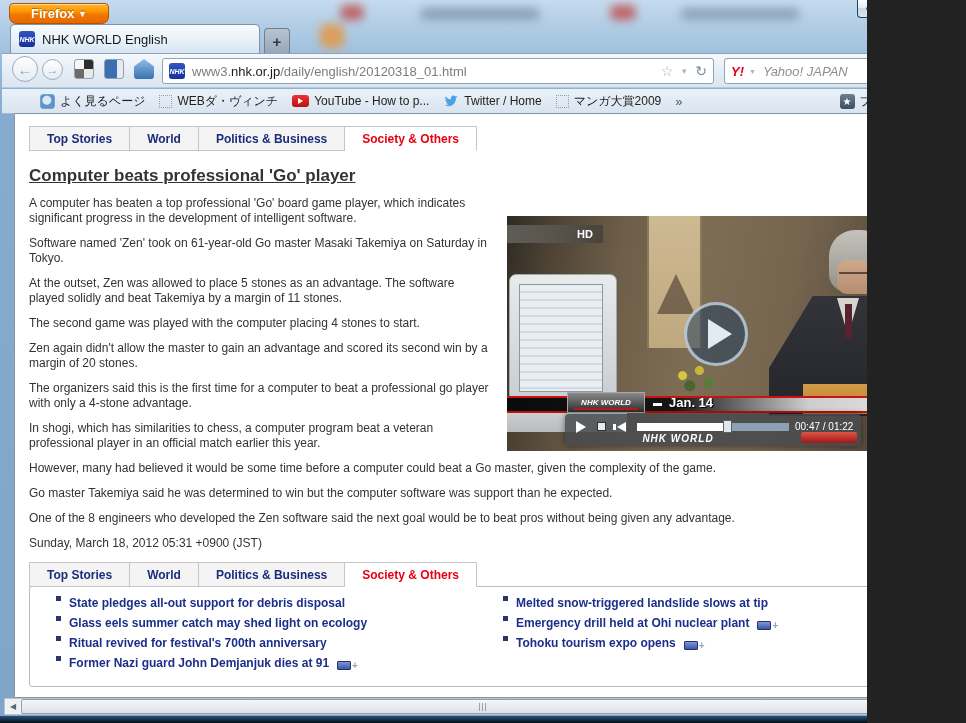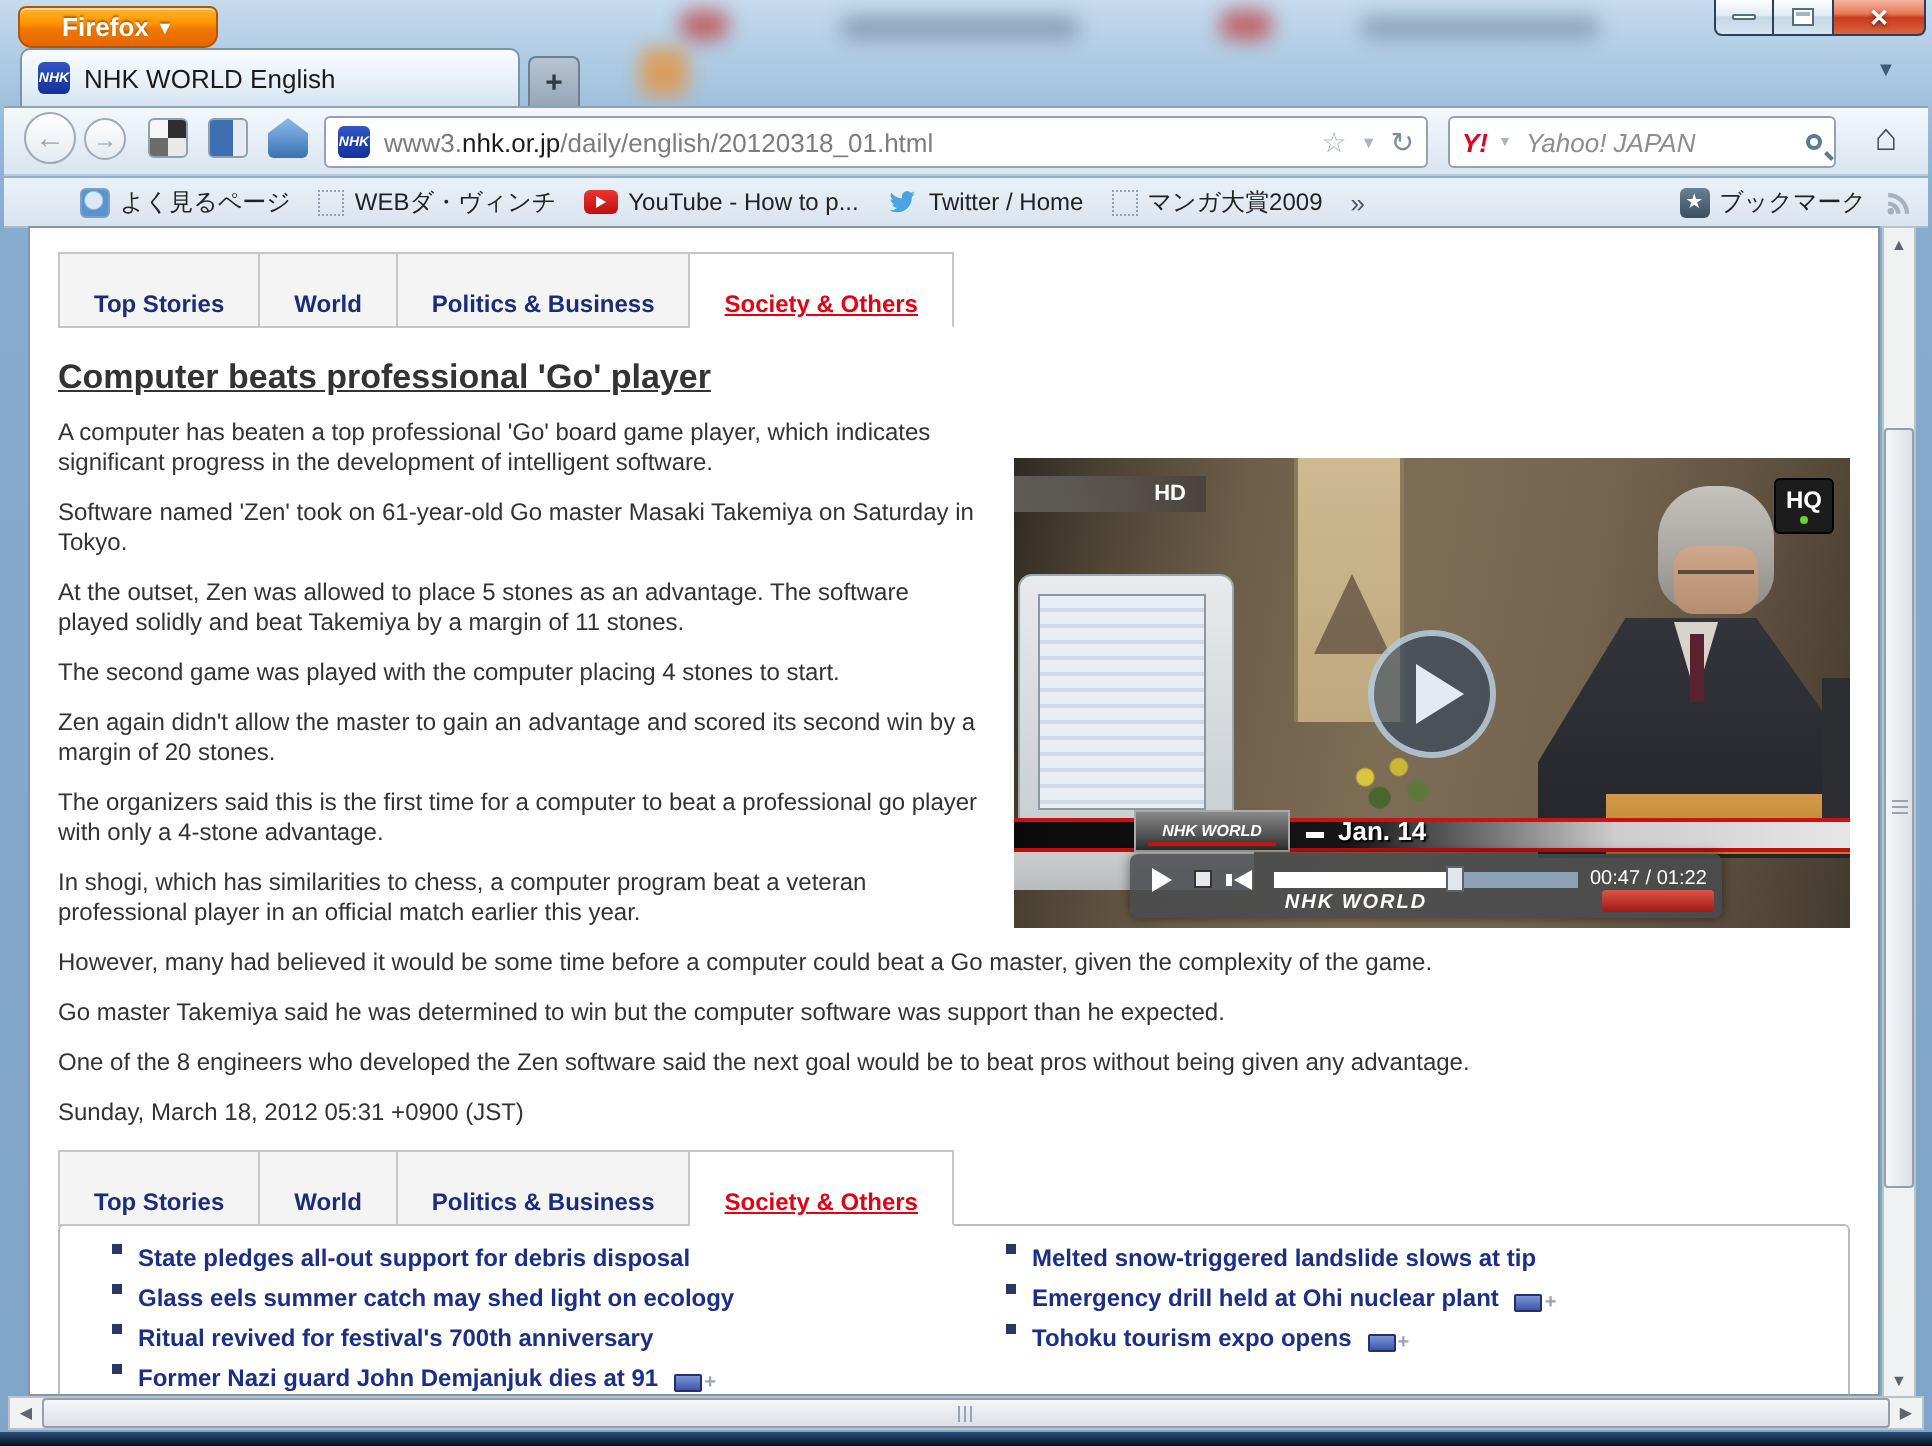--- a/index.html
+++ b/index.html
@@ -1,17 +1,17 @@
 <!DOCTYPE html>
 <html><head>
 <meta charset="utf-8">
 <style>
   html,body{margin:0;padding:0;background:#222;}
   *{box-sizing:border-box;font-family:"Liberation Sans",sans-serif;}
-  #window{position:relative;width:966px;height:723px;overflow:hidden;
+  #window{position:relative;width:867px;height:723px;overflow:hidden;
     background:linear-gradient(180deg,#c6dbee 0%,#b4cfe6 3%,#a6c5e0 6%,#9bbcda 8%,#8fb2d3 12%,#87abce 16%,#7fa5c9 100%);}
   .blob{position:absolute;filter:blur(5px);border-radius:6px;opacity:.8;}
 
   
   .ff-btn{position:absolute;left:9px;top:3px;width:100px;height:21px;border-radius:4px 4px 7px 7px;
     background:linear-gradient(180deg,#ffb52e 0%,#ff9500 40%,#f07800 55%,#e66700 100%);
     border:1px solid #b85300;box-shadow:inset 0 1px 0 rgba(255,255,255,.5);
     color:#fff;font-weight:bold;font-size:13px;text-align:center;line-height:19px;text-shadow:0 -1px 1px rgba(120,60,0,.6);cursor:pointer;}
   .ff-btn .car{font-size:9px;vertical-align:1px;}
   .win-controls{position:absolute;left:857px;top:0;display:flex;}
@@ -76,23 +76,23 @@
   .ic-dotted{width:13px;height:13px;border:1px dotted #8ea0b2;}
   .ic-yt{width:17px;height:12px;border-radius:3px;background:linear-gradient(180deg,#e33,#b11);position:relative;}
   .ic-yt:after{content:"";position:absolute;left:6px;top:3px;border-left:5px solid #fff;border-top:3px solid transparent;border-bottom:3px solid transparent;}
   .ic-star{width:15px;height:15px;border-radius:3px;background:linear-gradient(180deg,#6b7f93,#3c4e60);color:#fff;font-size:10px;display:flex;align-items:center;justify-content:center;}
   .bm-chev{color:#4a5a6a;font-size:13px;cursor:pointer;padding:0 4px;}
   .bm-right{margin-left:auto;display:flex;align-items:center;gap:6px;}
 
   
   .content{position:absolute;left:14px;top:113px;width:926px;height:585px;background:#fff;border:1px solid #8696a6;overflow:hidden;}
   .site-tabs{display:flex;margin:12px 0 0 14px;position:relative;z-index:2;}
-  .stab{padding:18px 17px 4px;font-size:12px;font-weight:bold;color:#1a2c7c;background:#f4f4f4;border:1px solid #c6c6c6;border-left:none;cursor:pointer;text-align:center;}
+  .stab{padding:5px 17px 4px;font-size:12px;font-weight:bold;color:#1a2c7c;background:#f4f4f4;border:1px solid #c6c6c6;border-left:none;cursor:pointer;text-align:center;}
   .stab:first-child{border-left:1px solid #c6c6c6;}
-  .stab.active{background:#fff;color:#e60012;border-bottom-color:#fff;text-decoration:underline;}
+  .stab.active{background:#fff;color:#e60012;border-bottom-color:#fff;}
   .article{padding:0 14px;}
   .article h1{font-size:17px;color:#333;margin:15px 0 10px;font-weight:bold;text-decoration:underline;}
   .article p{font-size:12px;line-height:15px;color:#333;margin:0 0 10px;}
   .dateline{font-size:12px;color:#333;margin:0 0 10px;}
 
   
   .video{float:right;width:418px;height:235px;margin:20px 0 8px 18px;position:relative;overflow:hidden;background:#000;padding-left:44px;}
   .v-bg{position:absolute;inset:0;background:linear-gradient(100deg,#2e2a22 0%,#4c4234 10%,#6d5e49 26%,#7e6d55 45%,#75654f 65%,#5c4e3e 85%,#433a2e 100%);}
   .v-mon{position:absolute;left:2px;top:58px;width:108px;height:128px;background:linear-gradient(180deg,#e8eaec,#c9ced2);border-radius:7px;border:1px solid #9aa;}
   .v-mon .scr{position:absolute;left:9px;top:9px;width:84px;height:108px;background:

